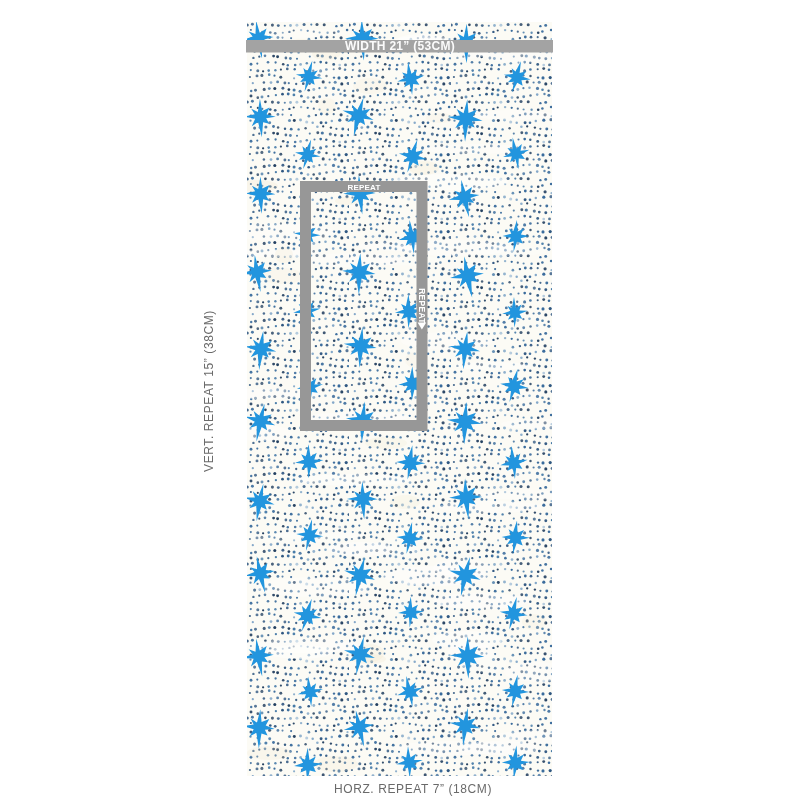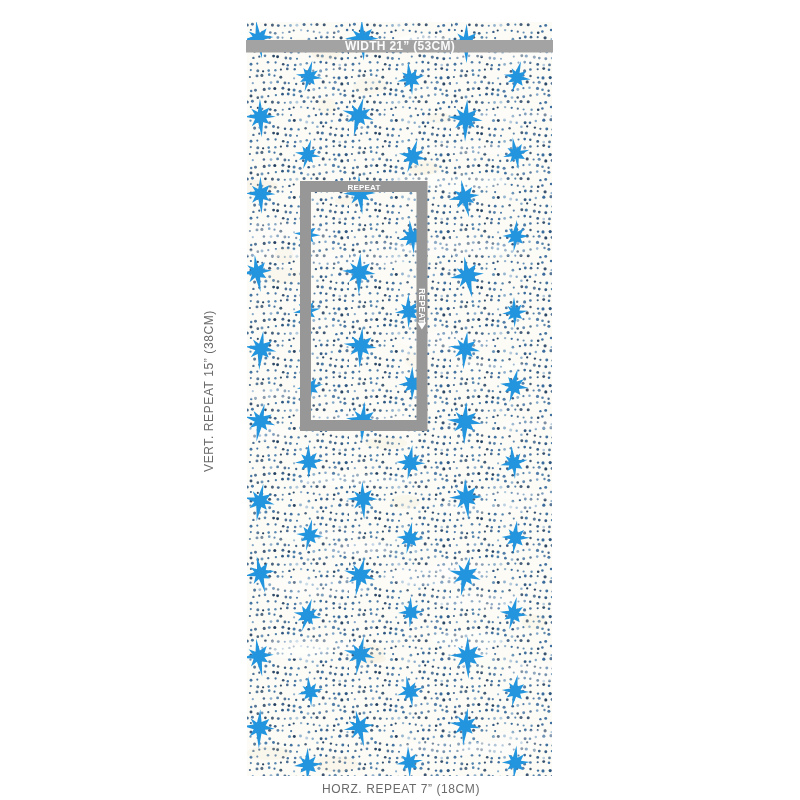--- a/index.html
+++ b/index.html
@@ -395,13 +395,13 @@
   <rect x="305.5" y="186.5" width="116.5" height="239" fill="none" stroke="#979797" stroke-width="11"></rect>
 
   <text x="364" y="189.5" text-anchor="middle" font-family="Liberation Sans, sans-serif" font-size="8" font-weight="bold" letter-spacing="0.2" fill="#ffffff">REPEAT</text>
 
   <text x="0" y="0" text-anchor="middle" font-family="Liberation Sans, sans-serif" font-size="8.5" font-weight="bold" letter-spacing="0.3" fill="#ffffff" transform="translate(419.4,306) rotate(90)" font-size-adjust="none">REPEAT</text>
   <path d="M417.6,322.5 L426.2,322.5 L421.9,329.5 Z" fill="#ffffff"></path>
 </svg>
 
 <div class="lbl" style="position:absolute;left:0;top:0;transform:translate(209px,391px) rotate(-90deg) translate(-50%,-50%);transform-origin:0 0;">VERT. REPEAT 15” (38CM)</div>
 
-<div class="lbl" style="position:absolute;left:0;top:0;transform:translate(401px,789px) translate(-50%,-50%);">HORZ. REPEAT 7” (18CM)</div>
+<div class="lbl" style="position:absolute;left:12px;top:0;transform:translate(401px,789px) translate(-50%,-50%);">HORZ. REPEAT 7” (18CM)</div>
 
 </body></html>

